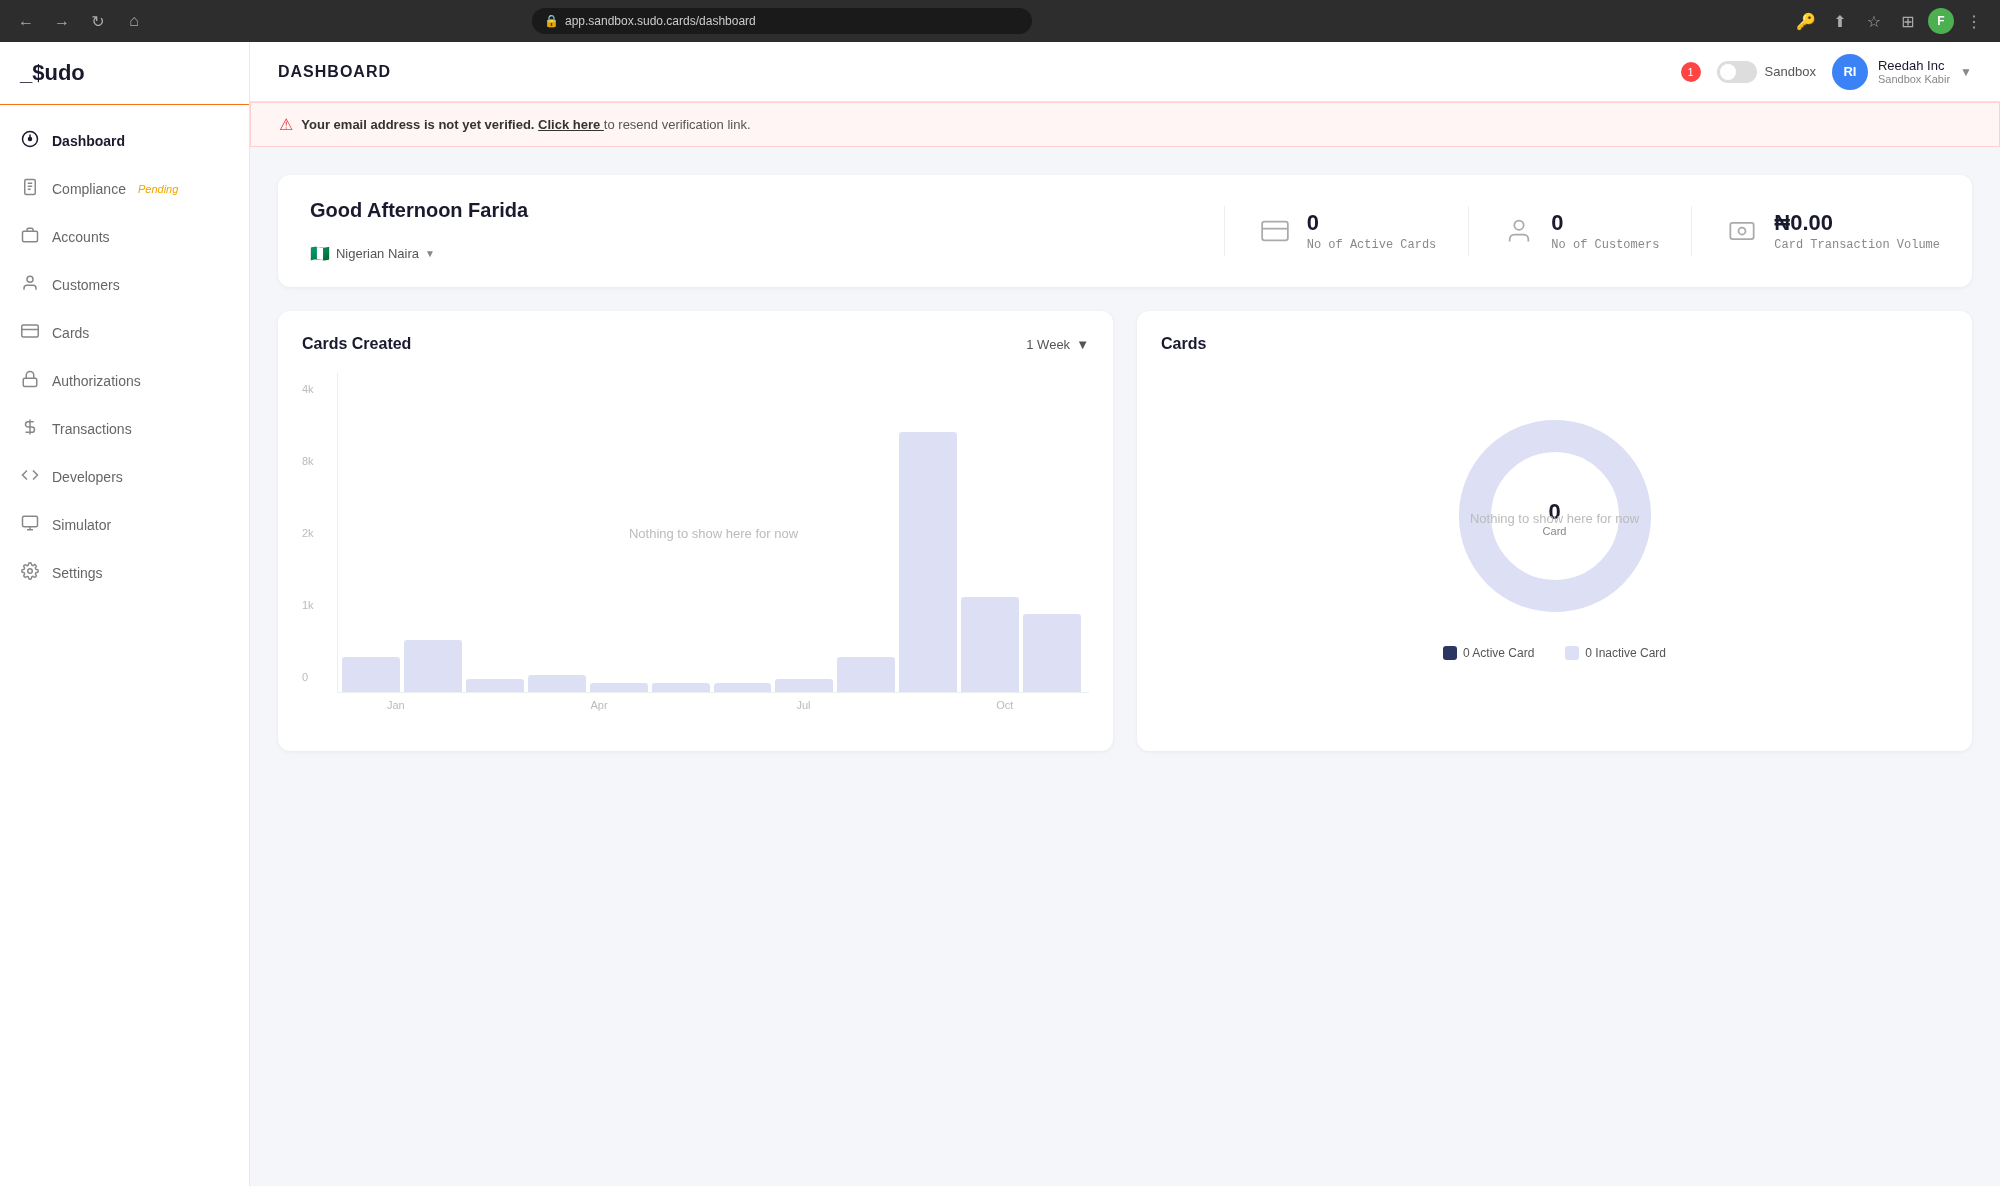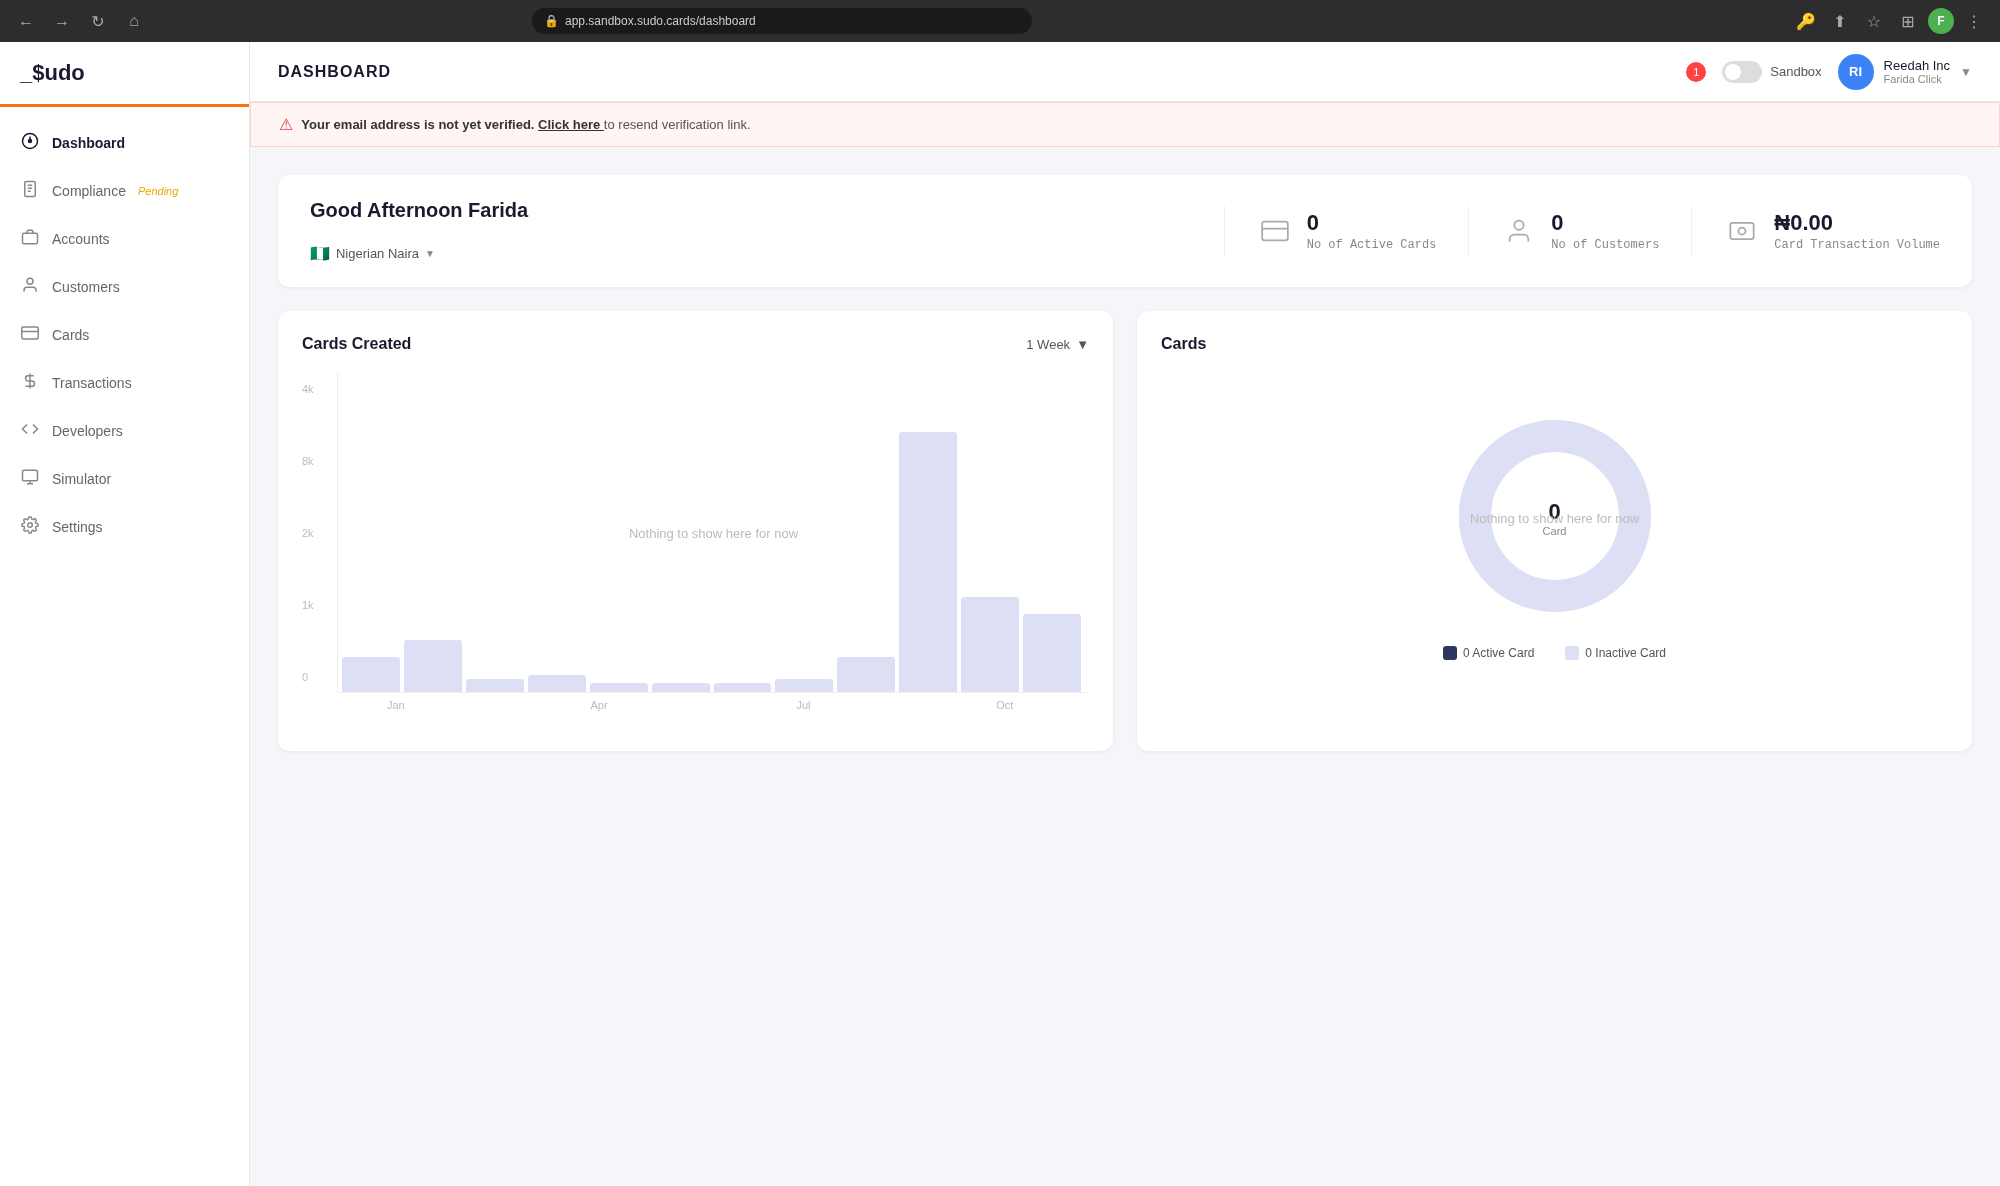--- a/index.html
+++ b/index.html
@@ -54,21 +54,21 @@
       display: flex;
       flex-direction: column;
       flex-shrink: 0;
       overflow-y: auto;
     }
     .sidebar-logo {
       padding: 18px 20px;
       font-size: 22px;
       font-weight: 700;
       color: #1a1a2e;
-      border-bottom: 3px solid #f97316;
+      border-bottom: 1px solid #f97316;
     }
     .sidebar-nav { padding: 12px 0; flex: 1; }
     .nav-item {
       display: flex;
       align-items: center;
       gap: 12px;
       padding: 13px 20px;
       cursor: pointer;
       color: #666;
       font-size: 14px;
@@ -359,20 +359,29 @@
       <div class="nav-item">
         <span class="nav-icon">
           <svg width="18" height="18" viewBox="0 0 24 24" fill="none" stroke="currentColor" stroke-width="2">
               <rect x="1" y="4" width="22" height="16" rx="2"></rect>
               <line x1="1" y1="10" x2="23" y2="10"></line>
             </svg>
         </span>
         <span>Cards</span>
       </div>
 
+      <div class="nav-item">
+        <span class="nav-icon">
+          <svg width="18" height="18" viewBox="0 0 24 24" fill="none" stroke="currentColor" stroke-width="2">
+              <rect x="3" y="11" width="18" height="11" rx="2"></rect>
+              <path d="M7 11V7a5 5 0 0 1 10 0v4"></path>
+            </svg>
+        </span>
+        <span>Authorizations</span>
+      </div>
 
       <div class="nav-item">
         <span class="nav-icon">
           <svg width="18" height="18" viewBox="0 0 24 24" fill="none" stroke="currentColor" stroke-width="2">
               <line x1="12" y1="2" x2="12" y2="22"></line>
               <path d="M17 5H9.5a3.5 3.5 0 0 0 0 7h5a3.5 3.5 0 0 1 0 7H6"></path>
             </svg>
         </span>
         <span>Transactions</span>
       </div>
@@ -418,21 +427,21 @@
       <div class="header-right">
         <div class="notification-badge">1</div>
         <div class="sandbox-toggle">
           <div class="toggle-switch"></div>
           <span>Sandbox</span>
         </div>
         <div class="user-profile">
           <div class="avatar">RI</div>
           <div class="user-info">
             <span class="user-name">Reedah Inc</span>
-            <span class="user-sub">Farida Click</span>
+            <span class="user-sub">Sandbox Kabir</span>
           </div>
           <span class="dropdown-arrow">▼</span>
         </div>
       </div>
     </header>
 
     <div class="page-body">
 
       <div class="alert-banner">
         <span class="alert-icon">⚠</span>

